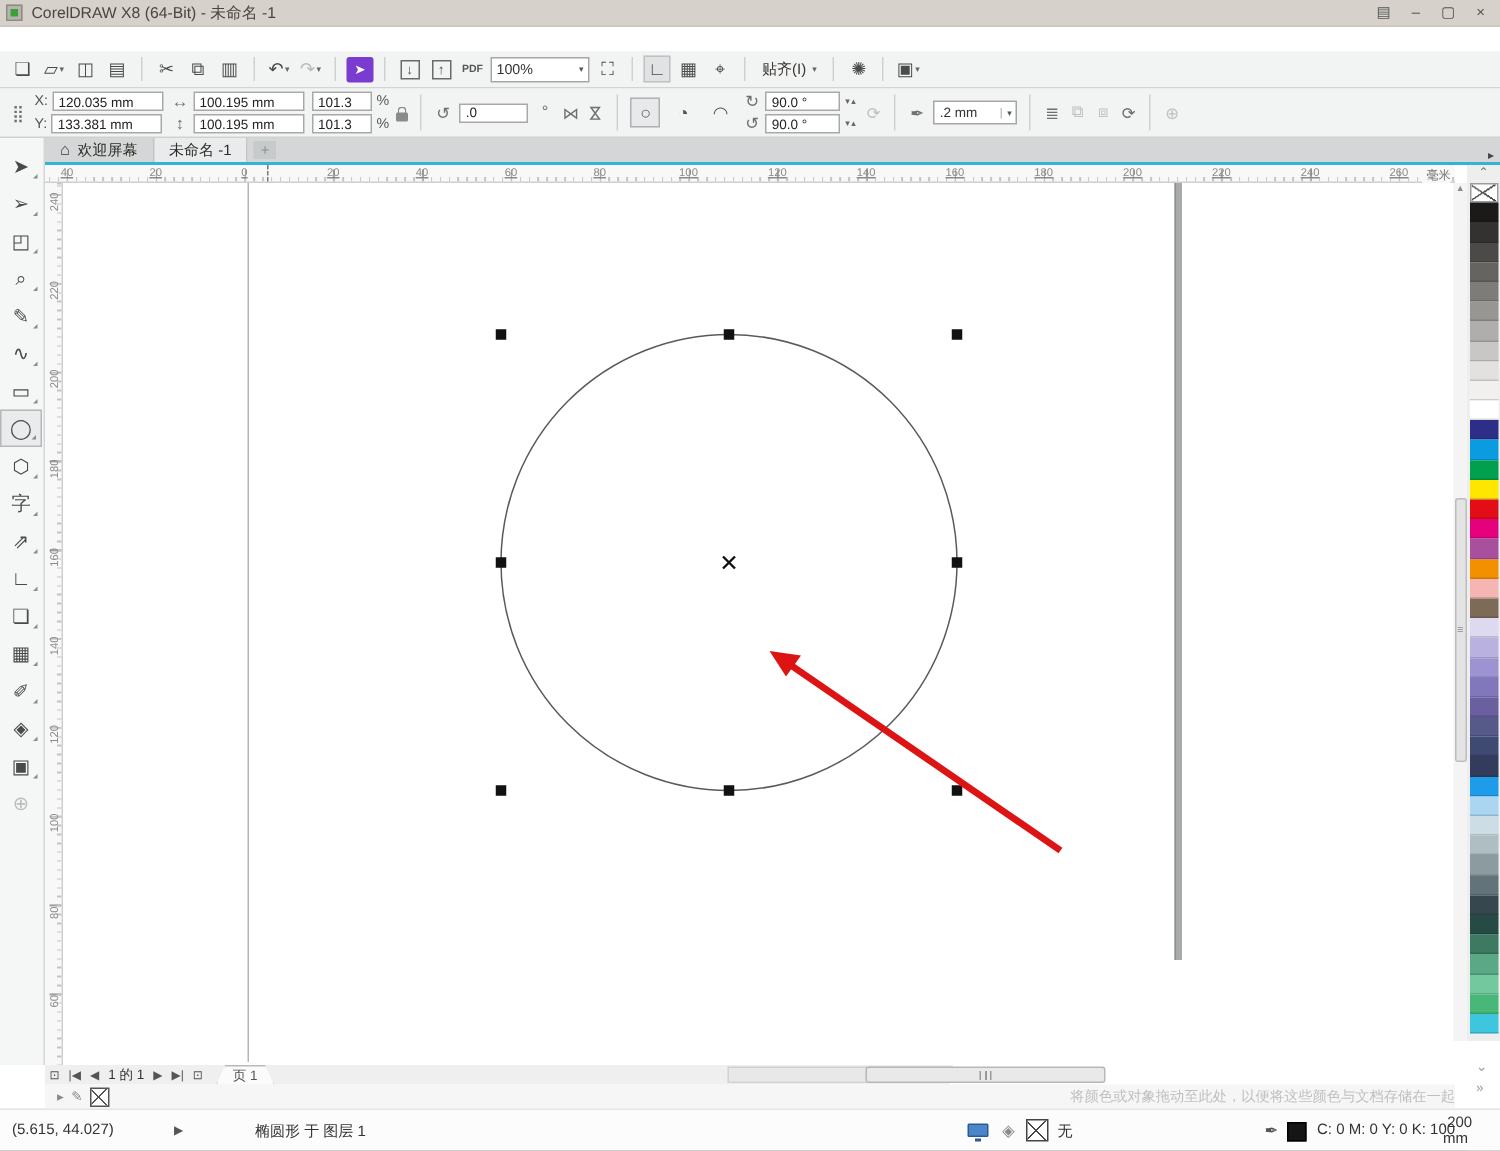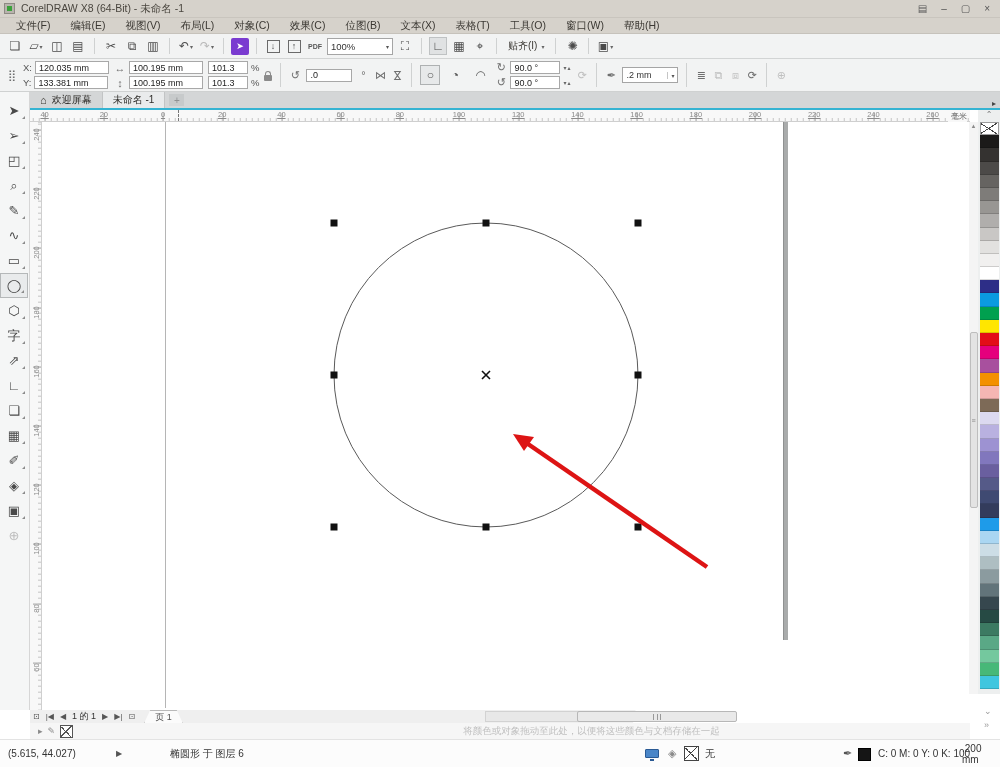--- a/index.html
+++ b/index.html
@@ -96,21 +96,21 @@
   .pn-counter{font-size:9px;color:#333;padding:0 3px;}
   .page-tab{height:13px;background:#fbfbfb;border:1px solid #b9b9b9;border-bottom:none;padding:0 10px;font-size:9px;display:flex;align-items:center;clip-path:polygon(6px 0,calc(100% - 6px) 0,100% 100%,0 100%);margin-left:6px;}
   .htrack{position:absolute;left:455px;top:1px;width:480px;height:11px;background:#e8e8e8;border:1px solid #d2d2d2;}
   .hthumb{position:absolute;left:547px;top:1px;width:160px;height:11px;background:#e9e9e9;border:1px solid #b7b7b7;border-radius:2px;z-index:6;display:flex;align-items:center;justify-content:center;}
   .hgrip{width:8px;height:6px;border-left:1px solid #999;border-right:1px solid #999;background:linear-gradient(to right,transparent 3px,#999 3px,#999 4px,transparent 4px);}
   .hint-row{position:absolute;left:30px;top:723px;width:940px;height:16px;background:#f6f6f6;display:flex;align-items:center;z-index:6;}
   .hint-icons{display:flex;align-items:center;gap:5px;padding-left:8px;color:#8a8a8a;font-size:9px;}
   .mini-none{width:13px;height:13px;border:1px solid #555;background:
     linear-gradient(to top right,transparent calc(50% - 1px),#555 calc(50% - 1px),#555 calc(50% + 0px),transparent calc(50% + 0px)),
     linear-gradient(to bottom right,transparent calc(50% - 1px),#555 calc(50% - 1px),#555 calc(50% + 0px),transparent calc(50% + 0px)),#fff;}
-  .hint-text{flex:1;text-align:center;color:#bfbfbf;font-size:9.5px;padding-left:140px;white-space:nowrap;overflow:hidden;}
+  .hint-text{flex:1;text-align:right;color:#bfbfbf;font-size:9.5px;padding-left:140px;white-space:nowrap;overflow:hidden;}
   .blob{position:absolute;left:633px;top:694px;width:380px;height:54px;background:#fff;border-radius:30px 0 0 30px / 27px 0 0 27px;z-index:5;}
   
   .statusbar{position:absolute;left:0;top:739px;width:1000px;height:28px;background:#fcfcfc;border-top:1px solid #e3e3e3;display:flex;align-items:center;font-size:10px;color:#333;z-index:7;}
   .sb-coords{position:absolute;left:8px;}
   .sb-flyout{position:absolute;left:116px;font-size:8px;color:#555;}
   .sb-object{position:absolute;left:170px;}
   .sb-monitor{position:absolute;left:645px;top:9px;width:14px;height:9px;background:#4a86c8;border:1px solid #2a5a94;border-radius:1px;}
   .sb-monitor:after{content:"";position:absolute;left:4px;top:9px;width:4px;height:2px;background:#2a5a94;}
   .sb-fillicon{position:absolute;left:668px;color:#8a8a8a;font-size:11px;}
   .sb-none{position:absolute;left:684px;top:6px;width:15px;height:15px;border:1px solid #444;background:
@@ -131,34 +131,20 @@
     <span class="app-icon"></span>
     <span class="title-text">CorelDRAW X8 (64-Bit) - 未命名 -1</span>
     <span class="win-controls">
       <span class="win-btn">▤</span>
       <span class="win-btn">–</span>
       <span class="win-btn">▢</span>
       <span class="win-btn">×</span>
     </span>
   </div>
 
-  <div class="menubar" id="menubar">
-      <div class="mi">文件(F)</div>
-      <div class="mi">编辑(E)</div>
-      <div class="mi">视图(V)</div>
-      <div class="mi">布局(L)</div>
-      <div class="mi">对象(C)</div>
-      <div class="mi">效果(C)</div>
-      <div class="mi">位图(B)</div>
-      <div class="mi">文本(X)</div>
-      <div class="mi">表格(T)</div>
-      <div class="mi">工具(O)</div>
-      <div class="mi">窗口(W)</div>
-      <div class="mi">帮助(H)</div>
-    </div>
 
   <div class="toolbar" id="toolbar">
       <div class="tbtn">
         <span>❏</span>
       </div>
       <div class="tbtn">
         <span>▱</span>
         <b class="dd">▾</b>
       </div>
       <div class="tbtn">
@@ -476,21 +462,21 @@
       <span>▸</span>
       <span>✎</span>
       <span class="mini-none"></span>
     </span>
     <span class="hint-text">将颜色或对象拖动至此处，以便将这些颜色与文档存储在一起</span>
   </div>
 
   <div class="statusbar">
     <span class="sb-coords">(5.615, 44.027)</span>
     <span class="sb-flyout">▶</span>
-    <span class="sb-object">椭圆形 于 图层 6</span>
+    <span class="sb-object">椭圆形 于 图层 1</span>
     <span class="sb-monitor"></span>
     <span class="sb-fillicon">◈</span>
     <span class="sb-none"></span>
     <span class="sb-nonelabel">无</span>
     <span class="sb-pen">✒</span>
     <span class="sb-swatch"></span>
     <span class="sb-cmyk">C: 0 M: 0 Y: 0 K: 100</span>
     <span class="sb-ow">.200 mm</span>
   </div>
 

